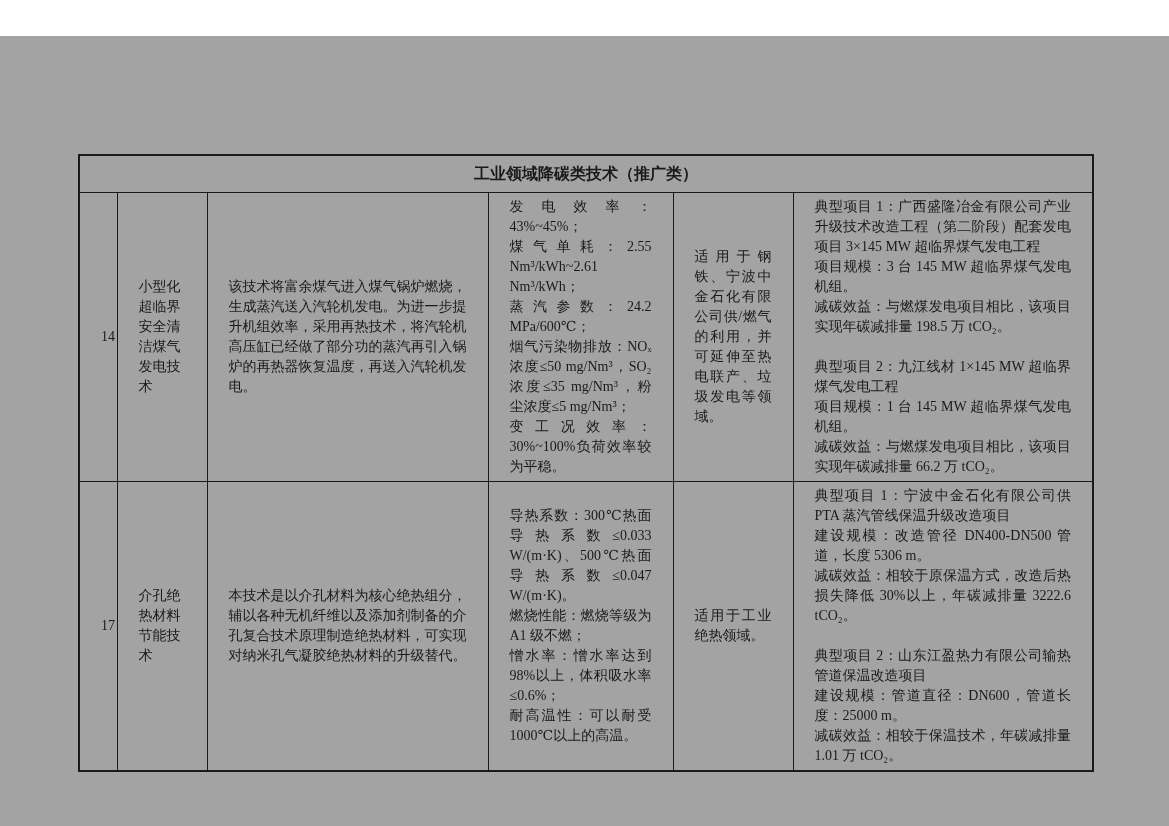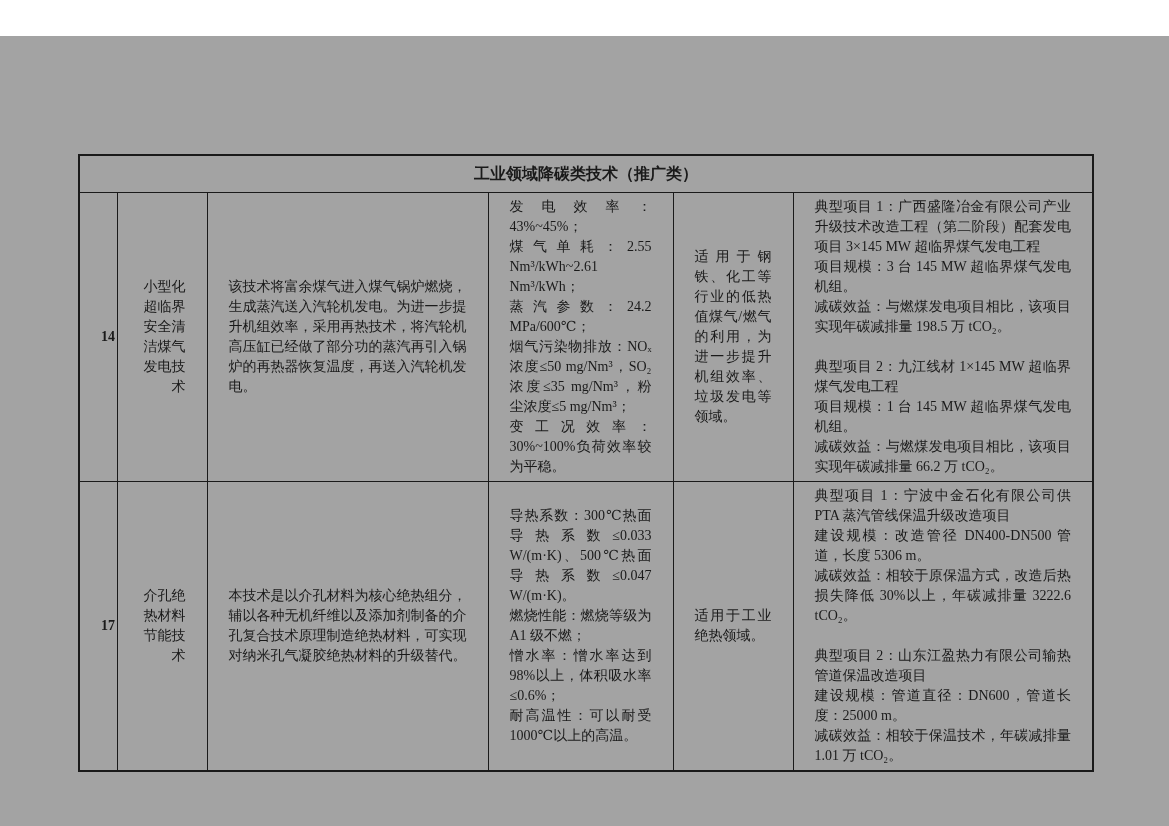--- a/index.html
+++ b/index.html
@@ -40,22 +40,22 @@
   }
   tr.header-row td {
     height: 30px;
     text-align: center;
     font-weight: bold;
     font-size: 14.5px;
     padding: 2px;
   }
   tr.data-row.row-14 { height: 250px; }
   tr.data-row.row-15 { height: 272px; }
-  td.c-index { text-align: center; font-size: 15px; font-weight: bold; }
-  td.c-name  { font-size: 14.5px; line-height: 27px; padding: 2px 1px 2px 3px; text-align: right; }
+  td.c-index { text-align: center; font-size: 15px; }
+  td.c-name  { font-size: 14.5px; line-height: 27px; padding: 2px 1px 2px 3px; }
   td.c-content {
     font-size: 15px; line-height: 27px;
     text-align: justify;
     padding: 4px 6px;
     font-family: Liberation Serif, serif;
   }
   td.c-params {
     white-space: pre-wrap;
     text-align: justify;
     font-size: 13.5px;
@@ -107,21 +107,21 @@
 
     <tr class="data-row row-14">
       <td class="c-index">14</td>
       <td class="c-name">小型化超临界安全清洁煤气发电技术</td>
       <td class="c-content">该技术将富余煤气进入煤气锅炉燃烧，生成蒸汽送入汽轮机发电。为进一步提升机组效率，采用再热技术，将汽轮机高压缸已经做了部分功的蒸汽再引入锅炉的再热器恢复温度，再送入汽轮机发电。</td>
       <td class="c-params">发电效率：43%~45%；
 煤气单耗：2.55 Nm³/kWh~2.61 Nm³/kWh；
 蒸汽参数：24.2 MPa/600℃；
 烟气污染物排放：NOₓ浓度≤50 mg/Nm³，SO₂浓度≤35 mg/Nm³，粉尘浓度≤5 mg/Nm³；
 变工况效率：30%~100%负荷效率较为平稳。</td>
-      <td class="c-scope">适用于钢铁、化工等行业的低热值煤气/燃气的利用，为进一步提升机组效率、垃圾发电等领域。</td>
+      <td class="c-scope">适用于钢铁、宁波中金石化有限公司供/燃气的利用，并可延伸至热电联产、垃圾发电等领域。</td>
       <td class="c-projects">典型项目 1：广西盛隆冶金有限公司产业升级技术改造工程（第二阶段）配套发电项目 3×145 MW 超临界煤气发电工程
 项目规模：3 台 145 MW 超临界煤气发电机组。
 减碳效益：与燃煤发电项目相比，该项目实现年碳减排量 198.5 万 tCO₂。
 
 典型项目 2：九江线材 1×145 MW 超临界煤气发电工程
 项目规模：1 台 145 MW 超临界煤气发电机组。
 减碳效益：与燃煤发电项目相比，该项目实现年碳减排量 66.2 万 tCO₂。</td>
     </tr>
 
     <tr class="data-row row-15">

